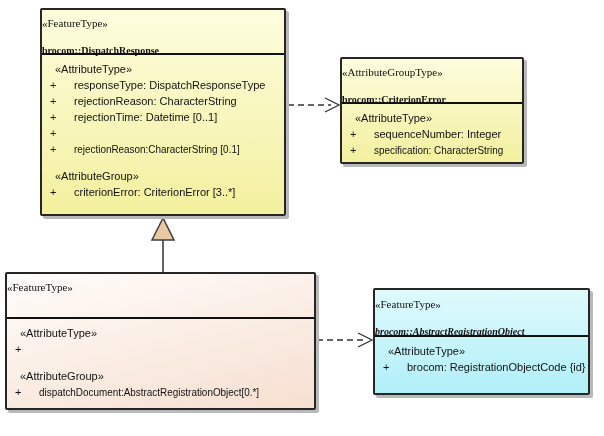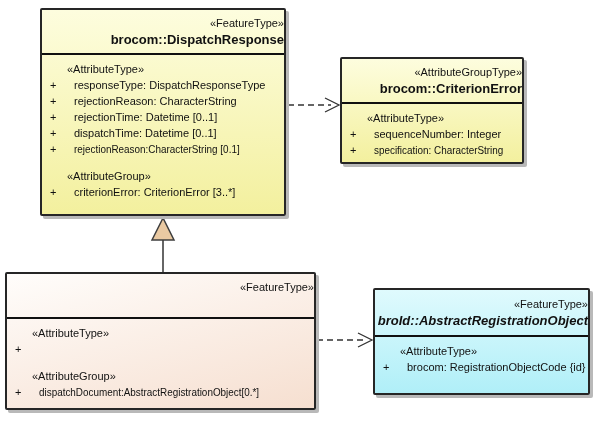--- a/index.html
+++ b/index.html
@@ -13,28 +13,28 @@
     position:absolute; box-sizing:border-box;
     border:2px solid #262626; border-radius:2px;
     box-shadow:3px 3px 0 #b9b9b9;
     overflow:hidden;
   }
   .fill-yellow { background:linear-gradient(180deg,#FDFDDE 0%,#F3F09E 100%); }
   .fill-peach  { background:linear-gradient(165deg,#FFFDFB 0%,#F6DFD0 100%); }
   .fill-cyan   { background:linear-gradient(180deg,#DFFAFD 0%,#B0EFF8 100%); }
   .hdr {
     box-sizing:border-box; height:45px; padding-top:7px;
-    border-bottom:2px solid #101010; text-align:right;
+    border-bottom:2px solid #101010; text-align:left;font-family:Liberation Serif, serif;
   }
   #b4 .hdr { height:47px; padding-top:8px; }
   .stereo { font-size:11px; line-height:13px; }
-  .cname  { font-size:13px; font-weight:bold; line-height:14px; margin-top:3px; }
+  .cname  { font-size:10px; font-weight:bold; line-height:14px; margin-top:14px; }
   .cname.abstract { font-style:italic; }
   .body { padding-top:6px; }
-  .sect-h { font-size:11px; line-height:16px; padding-left:13px;margin-left:12px; }
+  .sect-h { font-size:11px; line-height:16px; padding-left:13px; }
   .row { display:flex; font-size:11px; line-height:16px; white-space:nowrap; }
   .plus { flex:0 0 24px; padding-left:8px; }
   .gap { height:11px; }
   .sq  { display:inline-block; transform:scaleX(0.90); transform-origin:0 50%; }
   #b1 { left:40px;  top:8px;   width:246px; height:208px; }
   #b2 { left:340px; top:57px;  width:184px; height:107px; }
   #b3 { left:5px;   top:272px; width:311px; height:138px; }
   #b4 { left:373px; top:288px; width:217px; height:107px; }
 </style>
 </head>
@@ -71,21 +71,20 @@
       <div class="row">
         <span class="plus">+</span>
         <span>rejectionReason: CharacterString</span>
       </div>
       <div class="row">
         <span class="plus">+</span>
         <span>rejectionTime: Datetime [0..1]</span>
       </div>
       <div class="row">
         <span class="plus">+</span>
-        <span>dispatchTime: Datetime [0..1]</span>
       </div>
       <div class="row">
         <span class="plus">+</span>
         <span class="sq">rejectionReason:CharacterString [0.1]</span>
       </div>
       <div class="gap"></div>
       <div class="sect-h">«AttributeGroup»</div>
       <div class="row">
         <span class="plus">+</span>
         <span>criterionError: CriterionError [3..*]</span>
@@ -125,21 +124,21 @@
       <div class="row">
         <span class="plus">+</span>
         <span class="sq">dispatchDocument:AbstractRegistrationObject[0.*]</span>
       </div>
     </div>
   </div>
 
   <div class="uml-box fill-cyan" id="b4">
     <div class="hdr">
       <div class="stereo">«FeatureType»</div>
-      <div class="cname abstract">broId::AbstractRegistrationObject</div>
+      <div class="cname abstract">brocom::AbstractRegistrationObject</div>
     </div>
     <div class="body">
       <div class="sect-h">«AttributeType»</div>
       <div class="row">
         <span class="plus">+</span>
         <span>brocom: RegistrationObjectCode {id}</span>
       </div>
     </div>
   </div>
 

